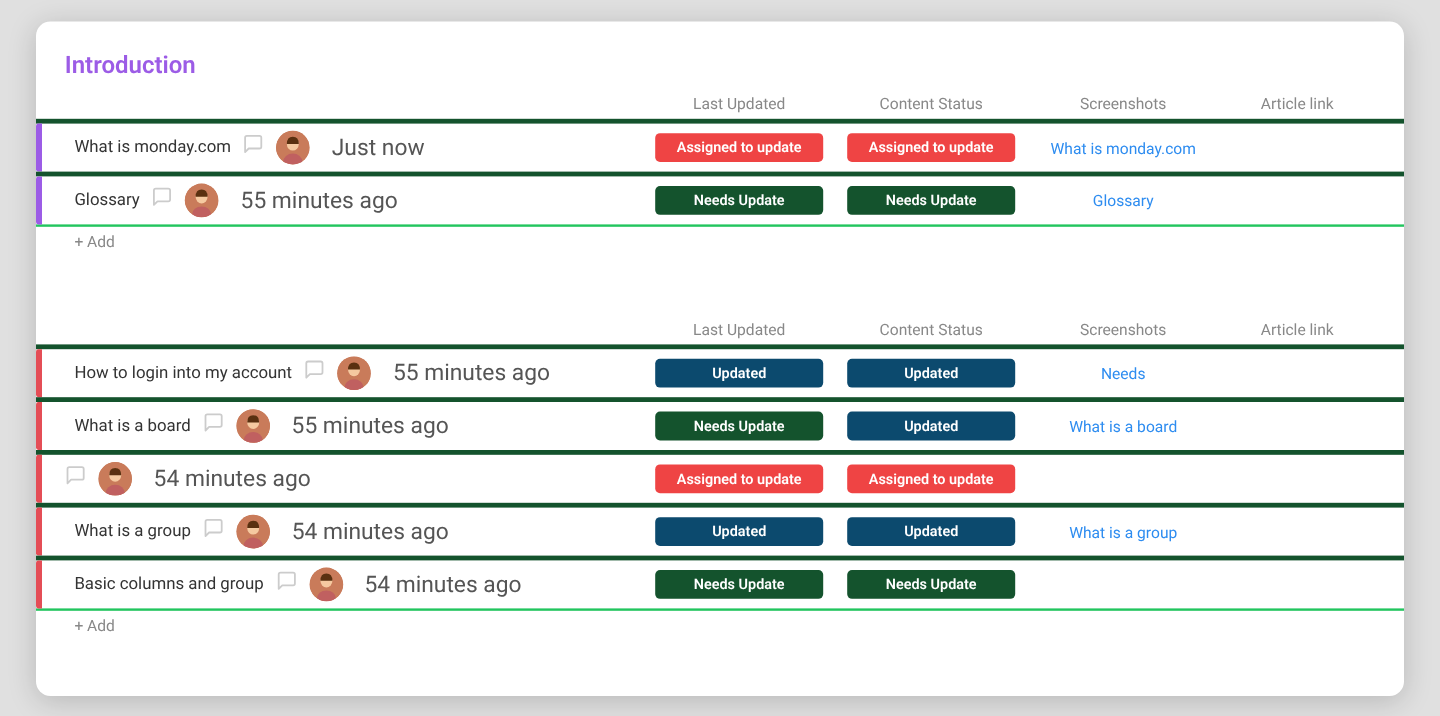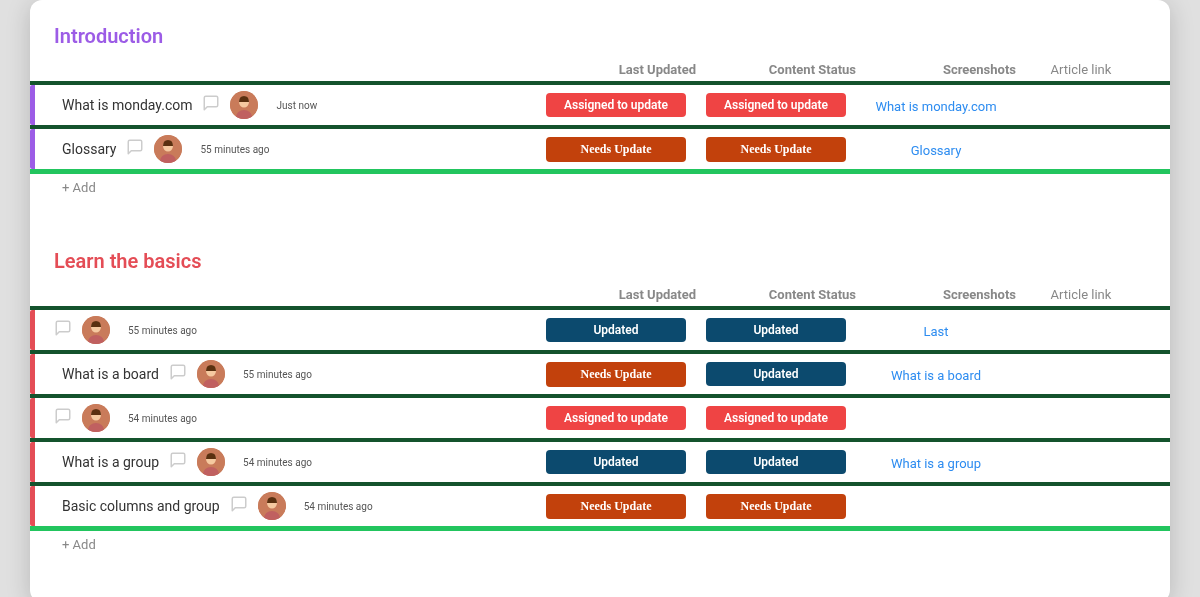--- a/index.html
+++ b/index.html
@@ -30,21 +30,21 @@
 
     .table-header {
       display: grid;
       grid-template-columns: 1fr 160px 160px 160px 130px;
       padding: 4px 24px;
       font-size: 13px;
       color: #888;
       font-weight: 400;
     }
     .table-header .col-name {  }
-    .table-header .col { text-align: right; font-weight: bold; }
+    .table-header .col { text-align: center; }
     .table-header .col-article { text-align: center; }
 
     .table-row {
       display: grid;
       grid-template-columns: 1fr 160px 160px 160px 130px;
       align-items: center;
       padding: 0 24px;
       min-height: 44px;
       border-top: 4px solid #14532d;
       position: relative;
@@ -83,58 +83,58 @@
       background: #c97b5a;
       overflow: hidden;
       flex-shrink: 0;
       display: flex;
       align-items: center;
       justify-content: center;
     }
     .avatar svg { width: 28px; height: 28px; }
 
     .col-time {
-      font-size: 10px;
+      font-size: 19px;
       color: #555;
       text-align: left;
       padding-left: 8px;
     }
     .col-status {
       text-align: center;
     }
     .status-badge {
       display: inline-block;
       padding: 5px 10px;
       border-radius: 4px;
       font-size: 12px;
       font-weight: 600;
       color: #fff;
       width: 140px;
       text-align: center;
     }
     .badge-orange { background: #ef4444; }
-    .badge-yellow { background: #c2410c; color: #fff; font-family: Liberation Serif, serif; }
+    .badge-yellow { background: #14532d; color: #fff; }
     .badge-green { background: #0c4a6e; }
 
     .col-article {
       text-align: center;
     }
     .article-link {
       font-size: 13px;
       color: #2d8cf0;
       text-decoration: none;
       cursor: pointer;
     }
 
     .add-row {
       padding: 6px 32px;
       font-size: 13px;
       color: #888;
       cursor: pointer;
-      border-top: 5px solid #22c55e;
+      border-top: 2px solid #22c55e;
     }
 
     .section-divider { height: 20px; }
   </style>
 </head>
 <body>
 
 <div class="card">
 
 <div class="section">
@@ -197,52 +197,52 @@
         <span class="status-badge badge-yellow">Needs Update</span>
       </div>
       <div class="col-article">
         <a class="article-link">Glossary</a>
       </div>
     </div>
       <div class="add-row">+ Add</div>
     </div>
     <div class="section-divider"></div>
     <div class="section">
-      <div class="section-title red">Learn the basics</div>
       <div class="table-header">
     <div class="col-name"></div>
     <div class="col">Last Updated</div>
     <div class="col">Content Status</div>
     <div class="col">Screenshots</div>
     <div class="col-article">Article link</div>
   </div>
       <div class="table-row">
       <div class="row-bar bar-red"></div>
       <div class="row-left">
+        <span class="row-name">How to login into my account</span>
         <span class="comment-icon"><svg width="18" height="18" viewBox="0 0 24 24" fill="none" stroke="#ccc" stroke-width="2" stroke-linecap="round" stroke-linejoin="round">
               <path d="M21 15a2 2 0 0 1-2 2H7l-4 4V5a2 2 0 0 1 2-2h14a2 2 0 0 1 2 2z"></path>
             </svg></span>
         <div class="avatar">
             <svg viewBox="0 0 28 28" xmlns="http://www.w3.org/2000/svg">
     <circle cx="14" cy="14" r="14" fill="#c97b5a"></circle>
     <ellipse cx="14" cy="11" rx="5" ry="5.5" fill="#f5c9a0"></ellipse>
     <ellipse cx="14" cy="26" rx="8" ry="7" fill="#c06060"></ellipse>
     <path d="M9 11 Q9 5 14 5 Q19 5 19 11" fill="#5a3010"></path>
   </svg>
           </div>
         <span class="col-time">55 minutes ago</span>
       </div>
       <div class="col-status">
         <span class="status-badge badge-green">Updated</span>
       </div>
       <div class="col-status">
         <span class="status-badge badge-green">Updated</span>
       </div>
       <div class="col-article">
-        <a class="article-link">Last</a>
+        <a class="article-link">Needs</a>
       </div>
     </div>
       <div class="table-row">
       <div class="row-bar bar-red"></div>
       <div class="row-left">
         <span class="row-name">What is a board</span>
         <span class="comment-icon"><svg width="18" height="18" viewBox="0 0 24 24" fill="none" stroke="#ccc" stroke-width="2" stroke-linecap="round" stroke-linejoin="round">
               <path d="M21 15a2 2 0 0 1-2 2H7l-4 4V5a2 2 0 0 1 2-2h14a2 2 0 0 1 2 2z"></path>
             </svg></span>
         <div class="avatar">

